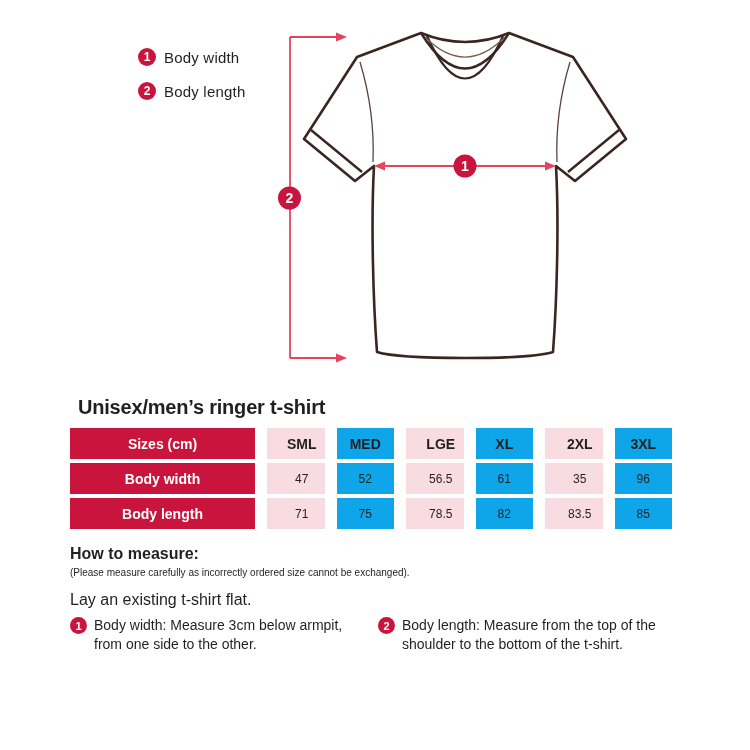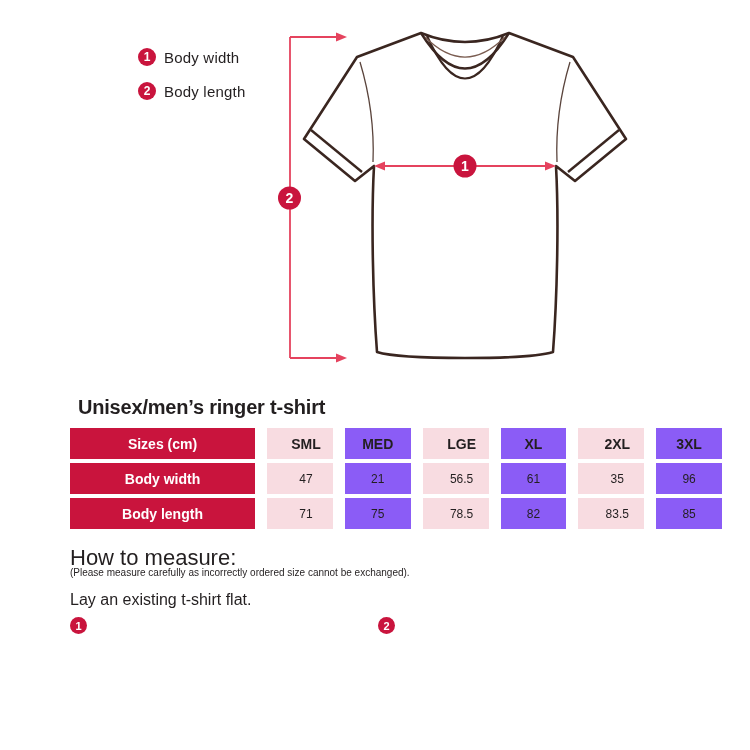--- a/index.html
+++ b/index.html
@@ -23,32 +23,32 @@
   #diagram{position:absolute;left:0;top:0;width:750px;height:385px;}
 
   
   .page-title{
     position:absolute;left:78px;top:396px;font-size:20px;font-weight:bold;
     letter-spacing:-.2px;
   }
 
   
   .size-table{
-    position:absolute;left:70px;top:428px;width:652px;
+    position:absolute;left:70px;top:428px;width:602px;
     display:grid;grid-template-columns:185px repeat(6,1fr);
     grid-auto-rows:31px;gap:4px 12px;
   }
   .cell{display:flex;align-items:center;justify-content:center;font-size:12px;}
   .cell.label{background:#c9143d;color:#ffffff;font-weight:bold;font-size:14px;}
   .cell.head{font-weight:bold;font-size:14px;}
   .col-pink{background:#f8dce1;padding-left:12px;}
-  .col-grey{background:#8b5cf6;}
+  .col-grey{background:#0ea5e9;}
 
   
-  .howto-heading{position:absolute;left:70px;top:545px;font-size:22px;font-weight:normal;}
+  .howto-heading{position:absolute;left:70px;top:545px;font-size:16px;font-weight:bold;}
   .howto-note{position:absolute;left:70px;top:567px;font-size:10px;}
   .howto-intro{position:absolute;left:70px;top:591px;font-size:16px;}
   .howto-item{position:absolute;top:616px;display:flex;align-items:flex-start;}
   .howto-item .badge-17{margin-top:1px;}
   .howto-text{margin-left:7px;font-size:14px;line-height:19px;}
   .howto-text span{display:block;}
 </style>
 </head>
 <body>
 
@@ -109,21 +109,21 @@
   <div class="cell label">Sizes (cm)</div>
   <div class="cell head col-pink">SML</div>
   <div class="cell head col-grey">MED</div>
   <div class="cell head col-pink">LGE</div>
   <div class="cell head col-grey">XL</div>
   <div class="cell head col-pink">2XL</div>
   <div class="cell head col-grey">3XL</div>
 
   <div class="cell label">Body width</div>
   <div class="cell col-pink">47</div>
-  <div class="cell col-grey">21</div>
+  <div class="cell col-grey">52</div>
   <div class="cell col-pink">56.5</div>
   <div class="cell col-grey">61</div>
   <div class="cell col-pink">35</div>
   <div class="cell col-grey">96</div>
 
   <div class="cell label">Body length</div>
   <div class="cell col-pink">71</div>
   <div class="cell col-grey">75</div>
   <div class="cell col-pink">78.5</div>
   <div class="cell col-grey">82</div>
@@ -131,19 +131,23 @@
   <div class="cell col-grey">85</div>
 </div>
 
 <div class="howto-heading">How to measure:</div>
 <div class="howto-note">(Please measure carefully as incorrectly ordered size cannot be exchanged).</div>
 <div class="howto-intro">Lay an existing t-shirt flat.</div>
 
 <div class="howto-item" style="left:70px;">
   <div class="badge badge-17">1</div>
   <div class="howto-text">
+    <span>Body width: Measure 3cm below armpit,</span>
+    <span>from one side to the other.</span>
   </div>
 </div>
 <div class="howto-item" style="left:378px;">
   <div class="badge badge-17">2</div>
   <div class="howto-text">
+    <span>Body length: Measure from the top of the</span>
+    <span>shoulder to the bottom of the t-shirt.</span>
   </div>
 </div>
 
 </body></html>

